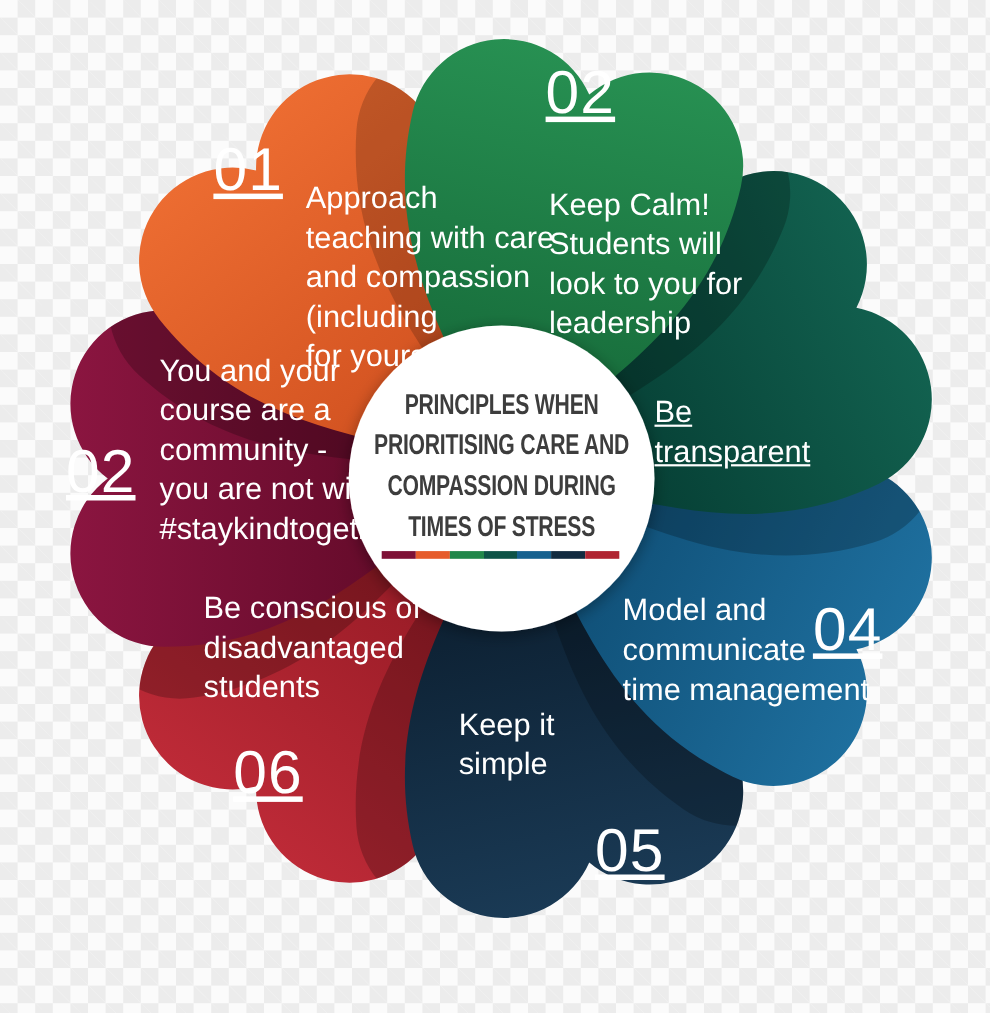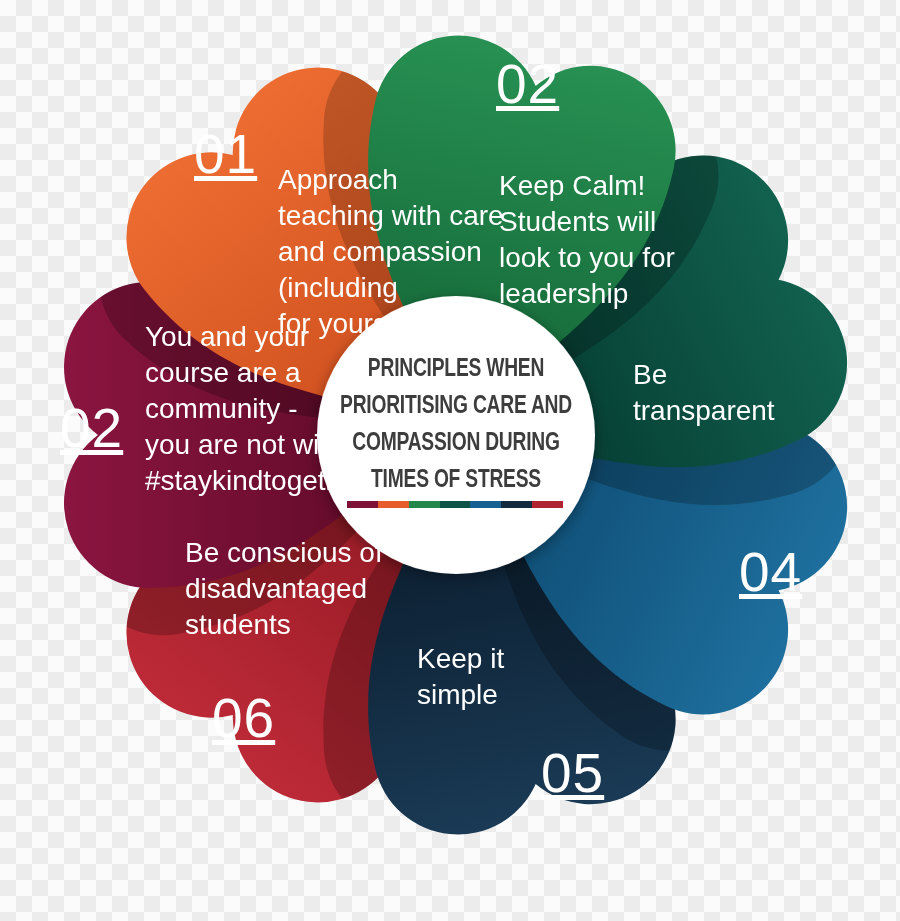--- a/index.html
+++ b/index.html
@@ -161,34 +161,37 @@
     <span class="seg" style="background: rgb(13, 83, 71);"></span>
     <span class="seg" style="background: rgb(22, 97, 143);"></span>
     <span class="seg" style="background: rgb(18, 43, 64);"></span>
     <span class="seg" style="background: rgb(176, 36, 49);"></span>
   </div>
 
   <div class="num" style="left:194px;top:127px;">01</div>
   <div class="num" style="left:496px;top:57px;">02</div>
   <div class="num" style="left:739px;top:545px;">04</div>
   <div class="num" style="left:501px;top:746px;margin-left:40px;">05</div>
-  <div class="num" style="left:212px;top:675px;margin-top:16px;">06</div>
+  <div class="num" style="left:212px;top:675px;">06</div>
   <div class="num" style="left:60px;top:401px;">02</div>
 
   <div class="txt" style="left:278px;top:162px;">Approach
 teaching with care
 and compassion
 (including
 for yourself)</div>
   <div class="txt" style="left:499px;top:168px;">Keep Calm!
 Students will
 look to you for
 leadership</div>
-  <div class="txt" style="left:633px;top:357px;">Be
+  <div class="txt" style="left:595px;top:357px;text-decoration:underline;">Be
 transparent</div>
+  <div class="txt" style="left:566px;top:537px;">Model and
+communicate
+time management</div>
   <div class="txt" style="left:417px;top:641px;">Keep it
 simple</div>
   <div class="txt" style="left:185px;top:535px;">Be conscious of
 disadvantaged
 students</div>
   <div class="txt" style="left:145px;top:319px;">You and your
 course are a
 community -
 you are not with
 #staykindtogether</div>

